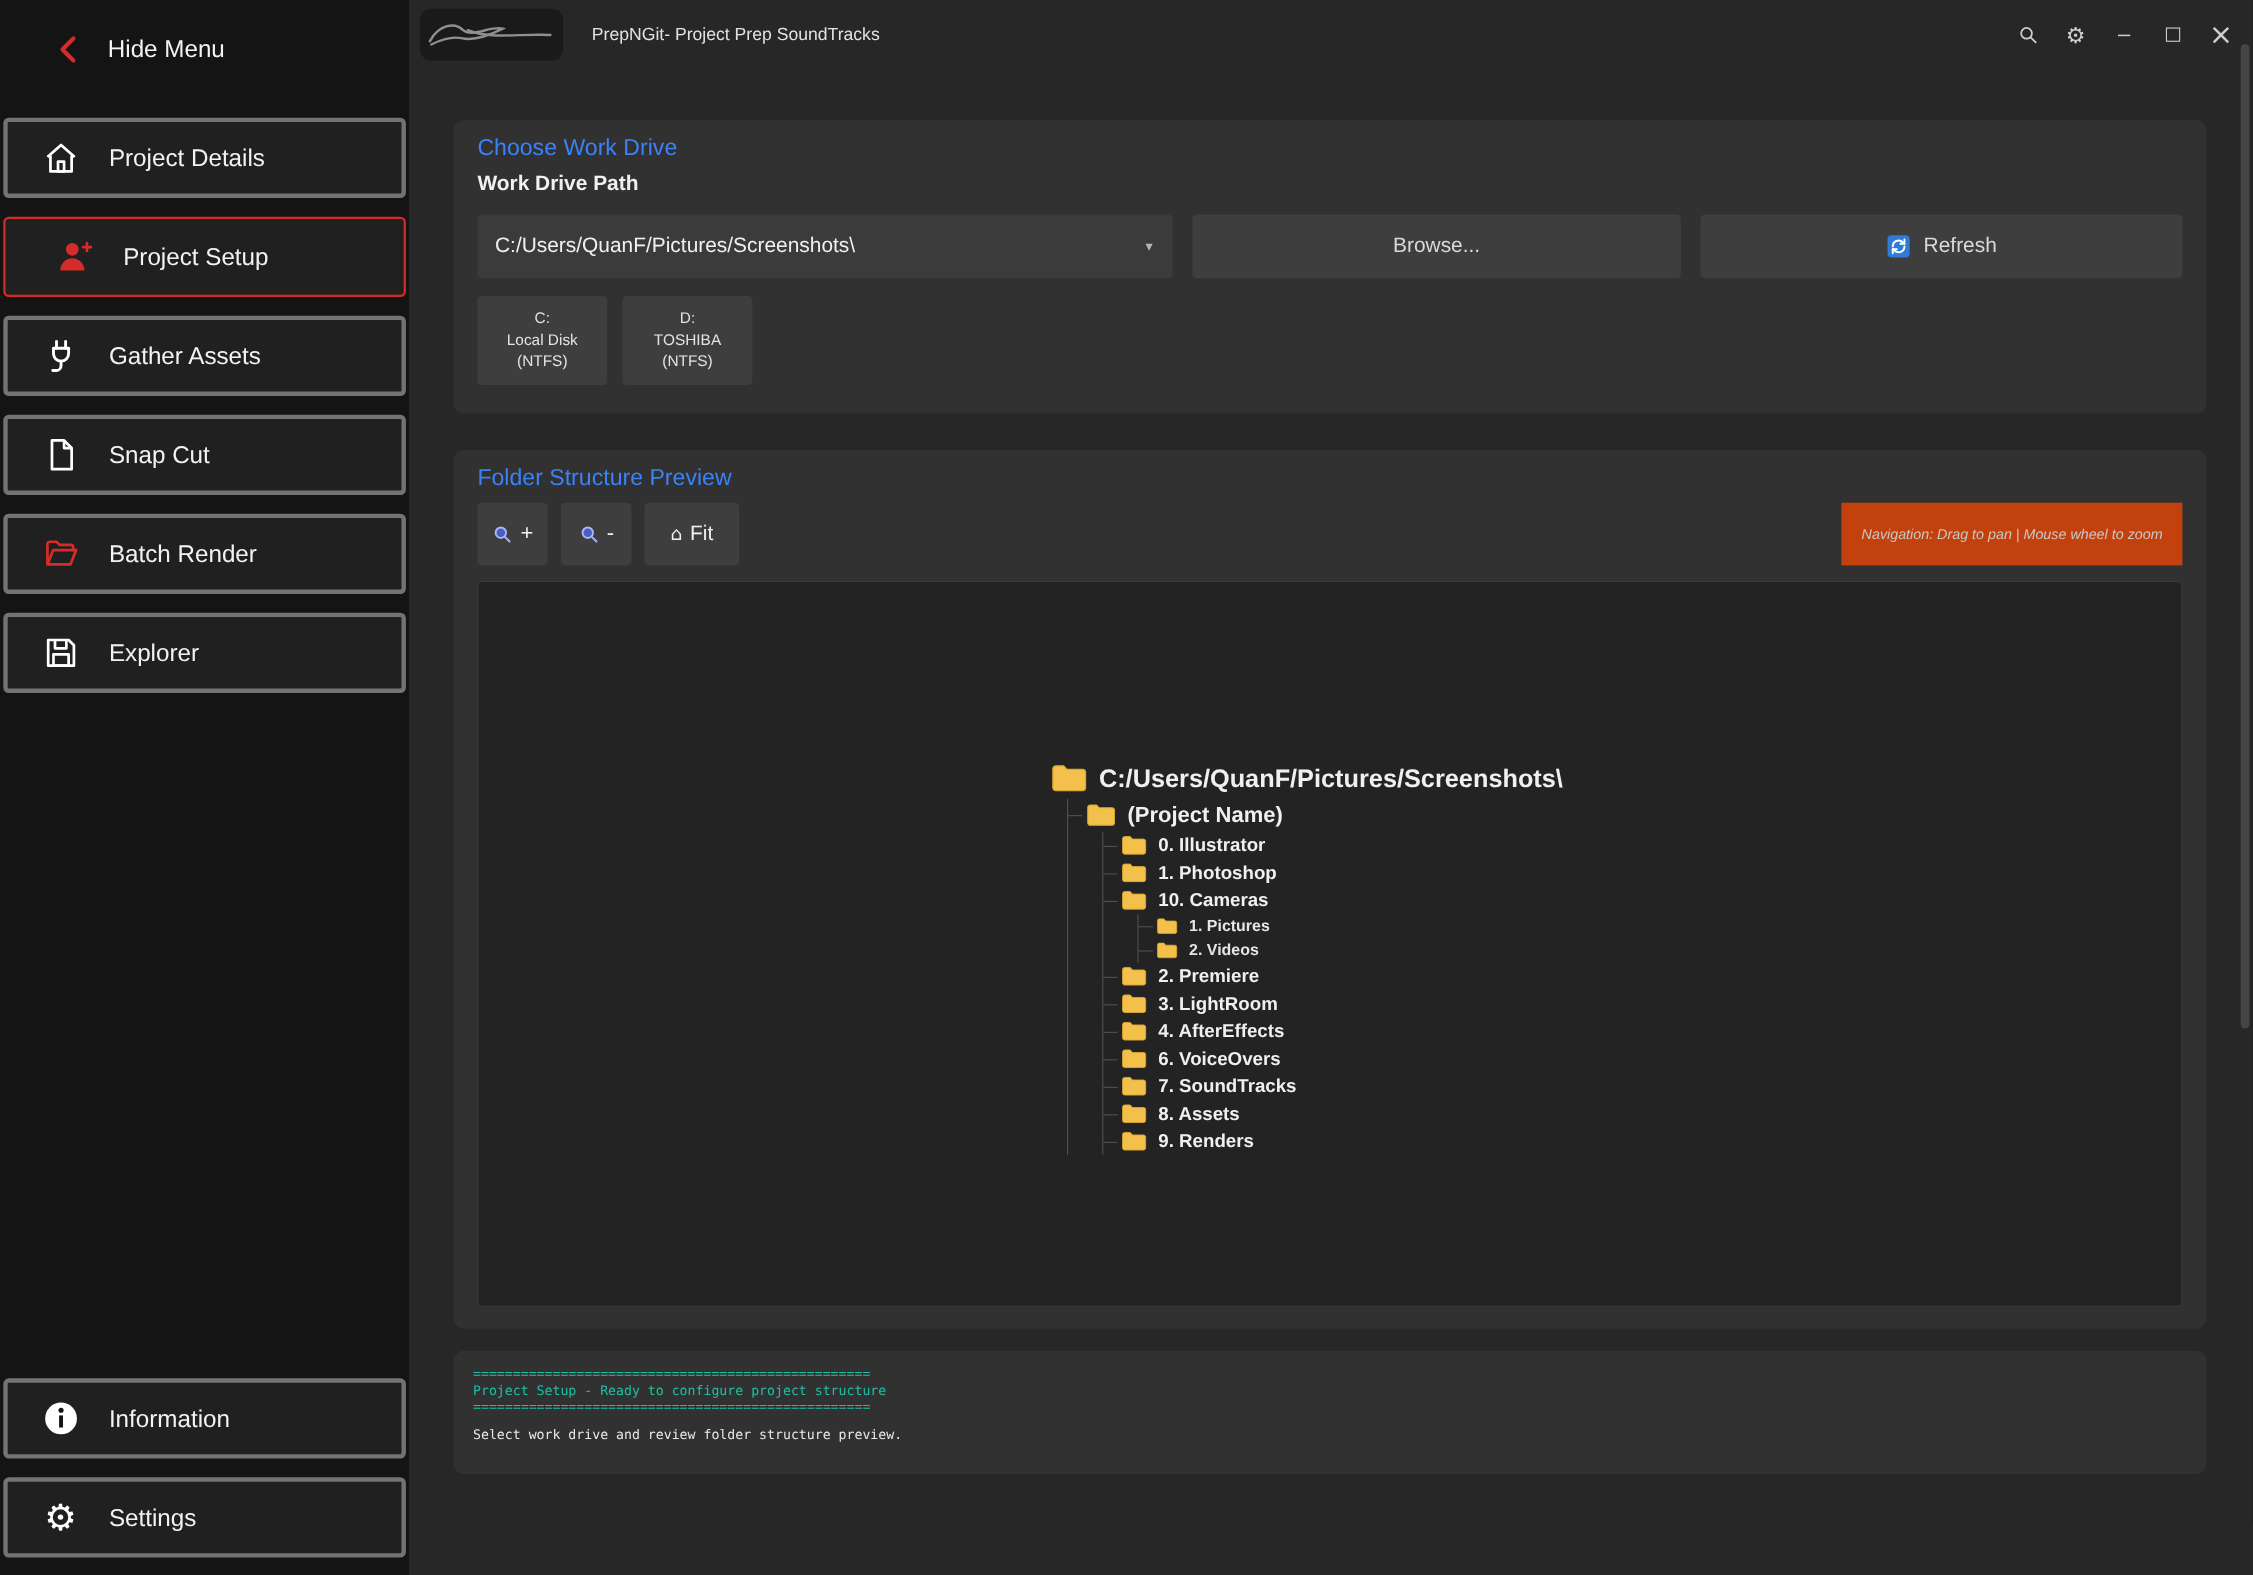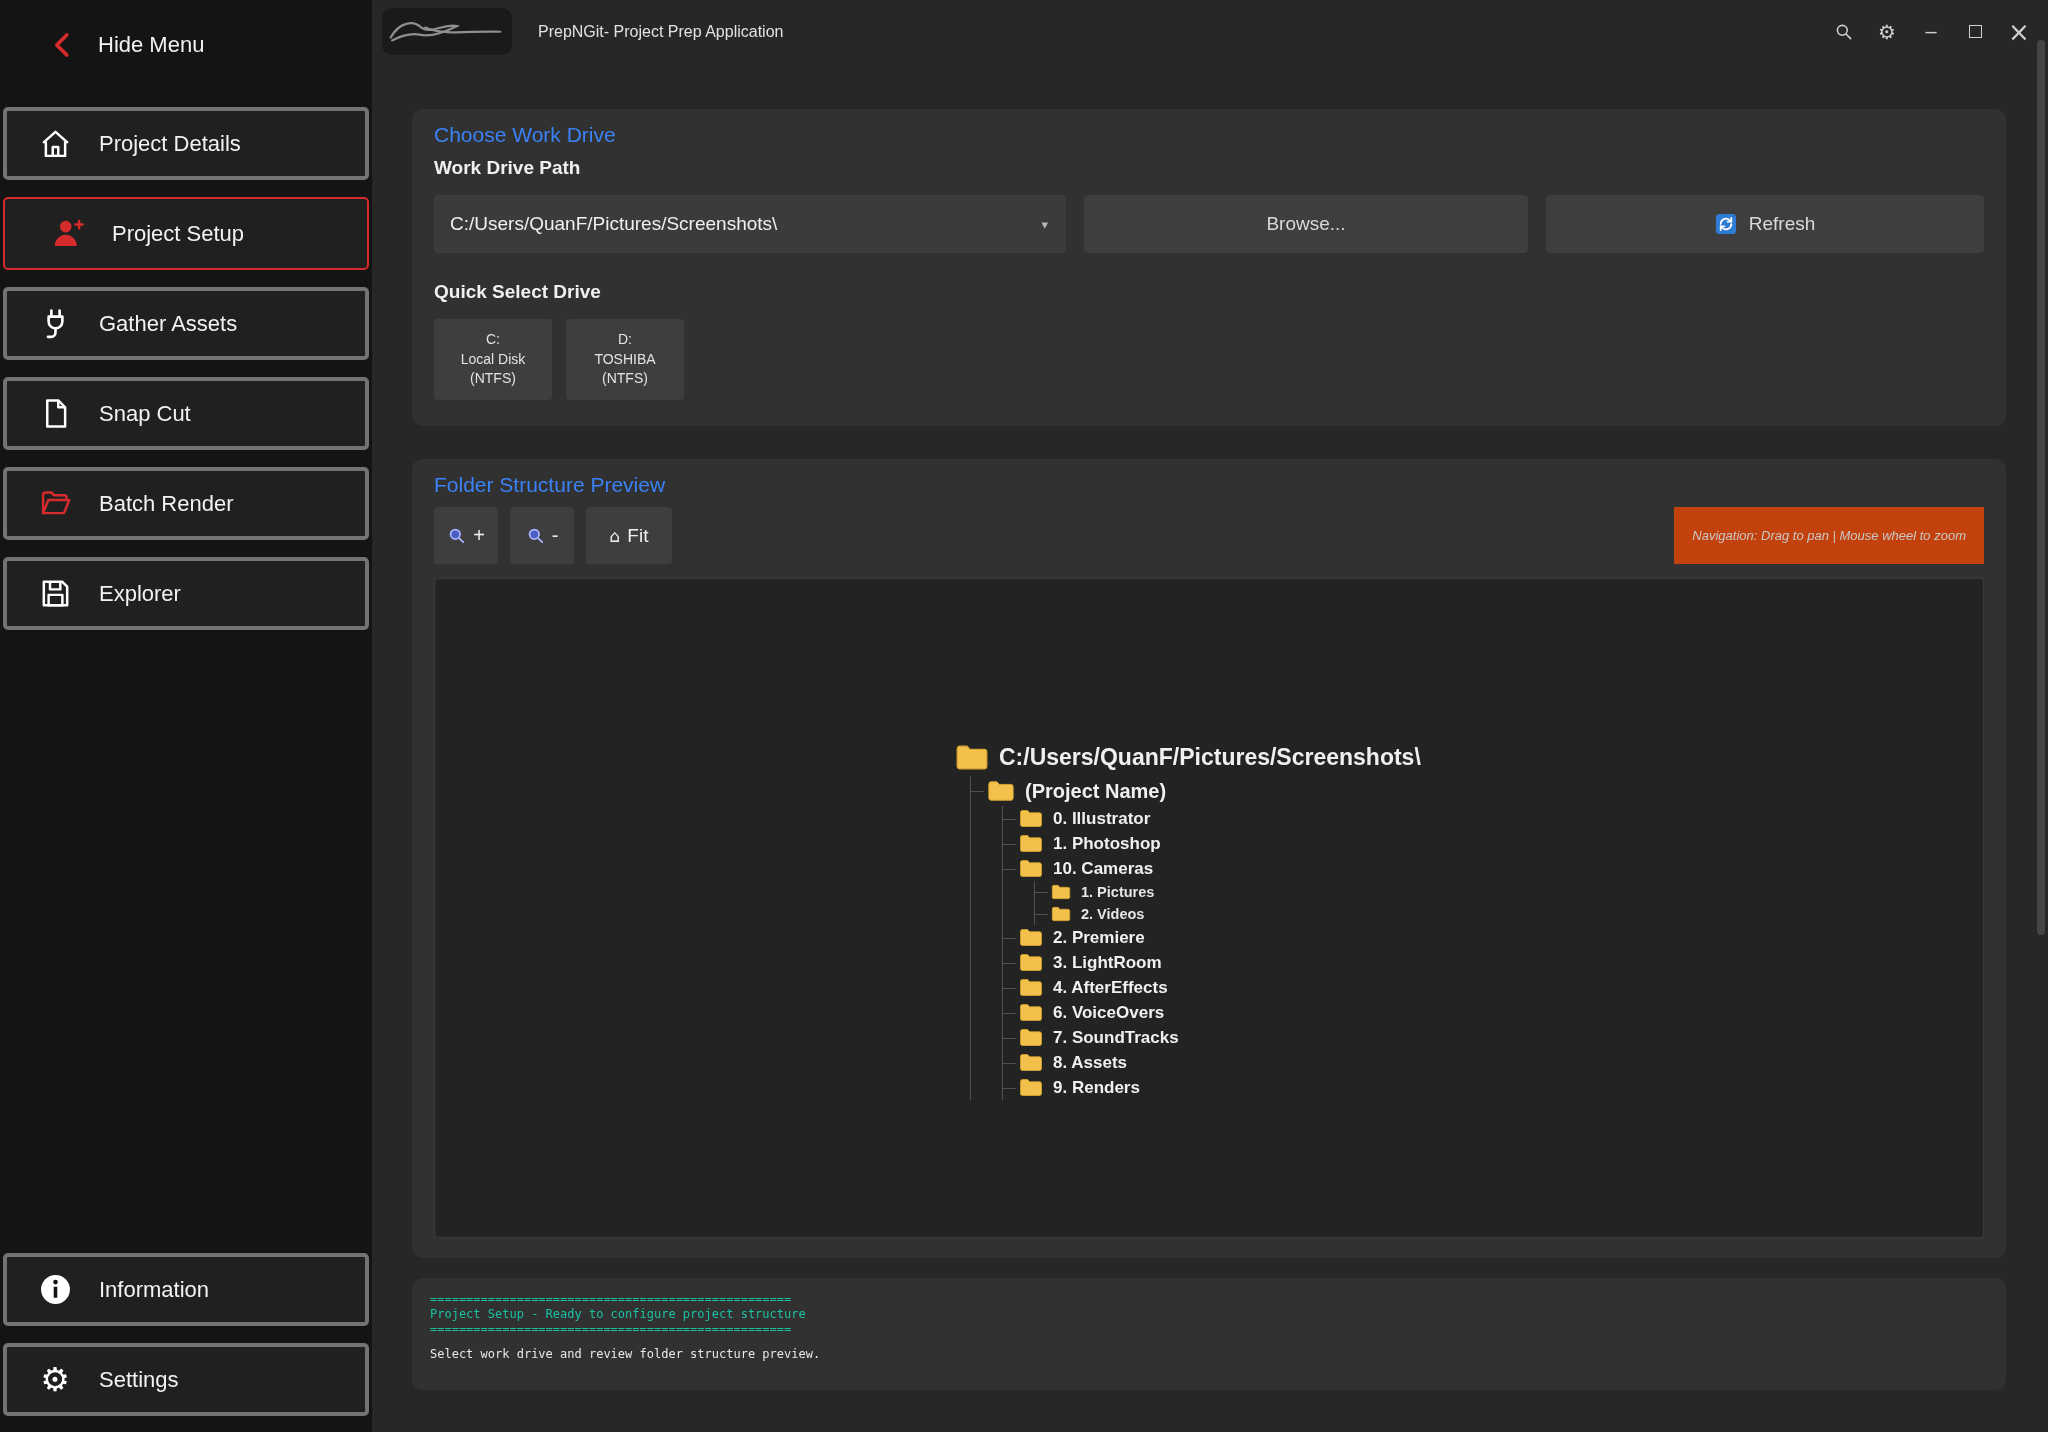--- a/index.html
+++ b/index.html
@@ -250,21 +250,21 @@
 
   <main class="main">
 
     <header class="titlebar">
       <div class="logo">
         <svg viewBox="0 0 90 26" fill="none" stroke="#8f8f8f" stroke-width="1.5" stroke-linecap="round">
             <path d="M6 17 C 12 6, 22 5, 27 10 C 33 15, 44 7, 52 9 C 44 13, 34 17, 26 15 C 18 13.5, 11 17, 7 19"></path>
             <path d="M30 10 C 44 16, 62 12, 82 13"></path>
           </svg>
       </div>
-      <div class="tb-title">PrepNGit- Project Prep Application</div>
+      <div class="tb-title">PrepNGit- Project Prep SoundTracks</div>
       <div class="tb-actions">
         <button class="tb-btn">
           <svg width="19" height="19" viewBox="0 0 24 24" fill="none" stroke="#cfcfcf" stroke-width="2" stroke-linecap="round">
               <circle cx="10.5" cy="10.5" r="6.2"></circle>
               <path d="M15.2 15.2 L21 21"></path>
             </svg>
         </button>
         <button class="tb-btn">
           <span class="glyph">⚙</span>
         </button>
@@ -295,21 +295,20 @@
               <g fill="none" stroke="#ffffff" stroke-width="1.9" stroke-linecap="round">
                 <path d="M6.2 12 a5.8 5.8 0 0 1 9.9-4.1 L17.5 9.3"></path>
                 <path d="M17.8 5.2 v4.1 h-4.1"></path>
                 <path d="M17.8 12 a5.8 5.8 0 0 1 -9.9 4.1 L6.5 14.7"></path>
                 <path d="M6.2 18.8 v-4.1 h4.1"></path>
               </g>
             </svg>
           <span>Refresh</span>
         </button>
       </div>
-      <div class="field-label second">Quick Select Drive</div>
       <div class="drives">
         <button class="drive-btn">
           <span>C:</span>
           <span>Local Disk</span>
           <span>(NTFS)</span>
         </button>
         <button class="drive-btn">
           <span>D:</span>
           <span>TOSHIBA</span>
           <span>(NTFS)</span>

